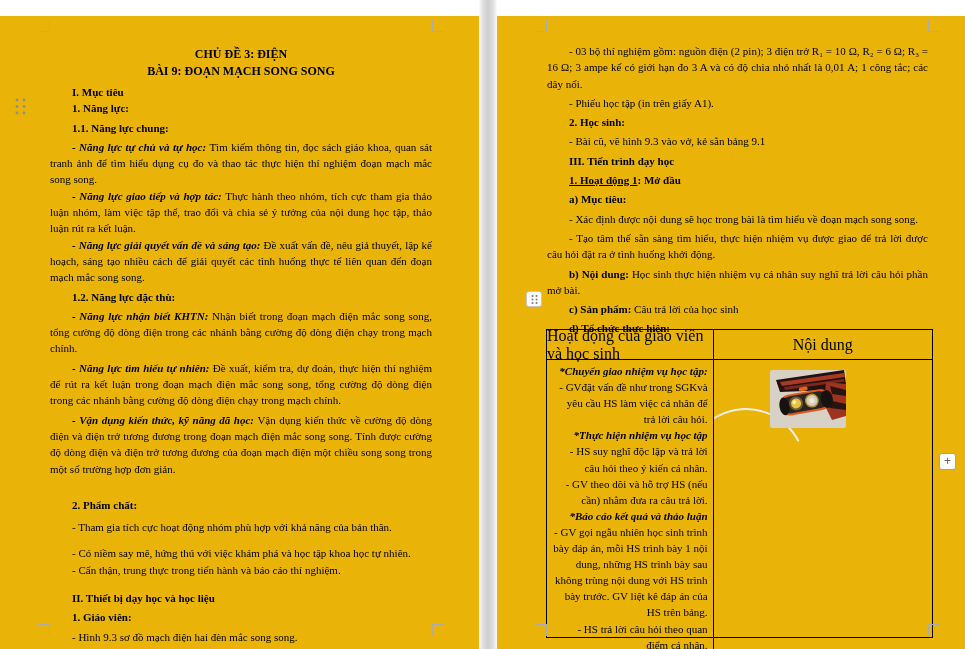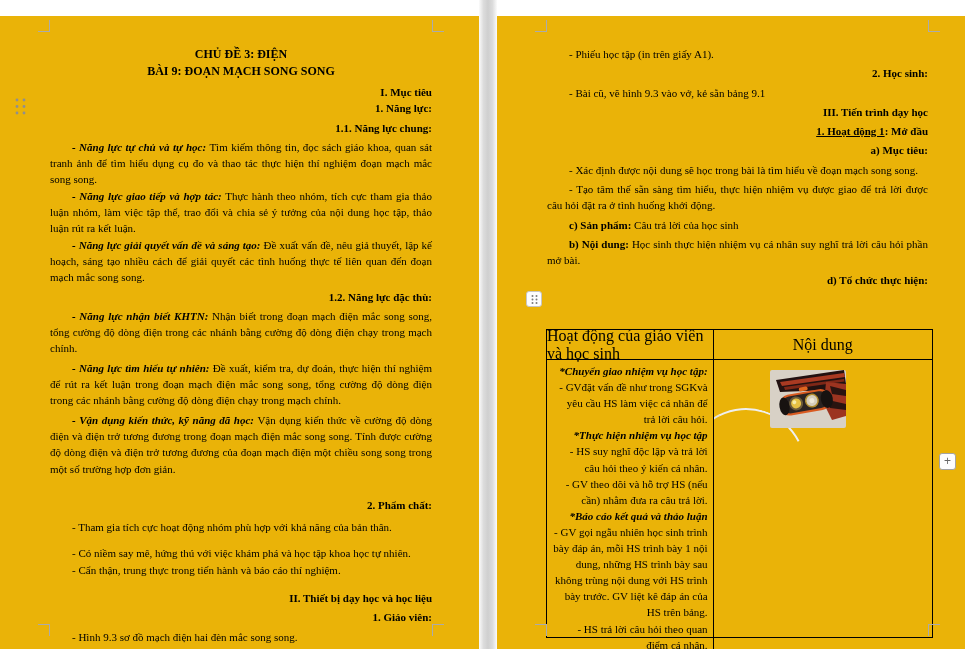--- a/index.html
+++ b/index.html
@@ -14,21 +14,21 @@
   #page-right { left:497px; width:468px; }
   .gutter {
     position:absolute; top:0; left:479px; width:18px; height:649px;
     background:linear-gradient(to right,#fbfbfb,#dcdcdc 25%,#cfcfcf 50%,#dcdcdc 75%,#fbfbfb);
   }
   .textcol { position:absolute; }
   #page-left  .textcol { left:50px; top:30px; width:382px; }
   #page-right .textcol { left:50px; top:27px; width:381px; }
 
   p, .h { font-size:11px; line-height:16.3px; text-align:justify; text-indent:22px; }
-  .h { font-weight:bold; text-align:right; }
+  .h { font-weight:bold; text-align:left; }
   .title { font-weight:bold; text-align:center; text-indent:0; font-size:12px; line-height:17px; }
   .bi { font-weight:bold; font-style:italic;font-family:Liberation Serif, serif; }
   .b  { font-weight:bold; }
   .ul { text-decoration:underline; }
   .sp6  { margin-top:20px; }
   .sp3  { margin-top:3px; }
   .sp20 { margin-top:12px; }
 
   
   .crop { position:absolute; width:12px; height:12px; }
@@ -105,30 +105,31 @@
     <p style="margin-bottom:10px">- Cẩn thận, trung thực trong tiến hành và báo cáo thí nghiệm.</p>
 
     <div class="h sp20">II. Thiết bị dạy học và học liệu</div>
     <div class="h sp3">1. Giáo viên:</div>
     <p class="sp3">- Hình 9.3 sơ đồ mạch điện hai đèn mắc song song.</p>
   </div>
 </div>
 
 <div class="page" id="page-right">
   <div class="textcol">
+    <p>- 03 bộ thí nghiệm gồm: nguồn điện (2 pin); 3 điện trở R₁ = 10 Ω, R₂ = 6 Ω; R₃ = 16 Ω;  3 ampe kế có giới hạn đo 3 A và có độ chia nhỏ nhất là 0,01 A; 1 công tắc; các dây nối.</p>
     <p class="sp3">- Phiếu học tập (in trên giấy A1).</p>
     <div class="h sp3" style="text-indent:22px">2. Học sinh:</div>
     <p class="sp3">- Bài cũ, vẽ hình 9.3 vào vở, kẻ sẵn bảng 9.1</p>
     <div class="h sp3" style="text-indent:22px">III. Tiến trình dạy học</div>
     <div class="h sp3" style="text-indent:22px"><span class="ul">1. Hoạt động 1</span><span>: Mở đầu</span></div>
     <div class="h sp3" style="text-indent:22px">a) Mục tiêu:</div>
     <p class="sp3">- Xác định được nội dung sẽ học trong bài là tìm hiểu về đoạn mạch song song.</p>
     <p class="sp3">- Tạo tâm thế sẵn sàng tìm hiểu, thực hiện nhiệm vụ được giao để trả lời được câu hỏi đặt ra ở tình huống khởi động.</p>
+    <p class="sp3"><span class="b">b) Nội dung:</span><span> Học sinh thực hiện nhiệm vụ cá nhân suy nghĩ trả lời câu hỏi phần mở bài.</span></p>
     <p class="sp3"><span class="b">c) Sản phẩm:</span><span> Câu trả lời của học sinh</span></p>
-    <p class="sp3"><span class="b">b) Nội dung:</span><span> Học sinh thực hiện nhiệm vụ cá nhân suy nghĩ trả lời câu hỏi phần mở bài.</span></p>
     <div class="h sp3" style="text-indent:22px">d) Tổ chức thực hiện:</div>
   </div>
 
   <div class="doc-table">
     <div class="t-head">
       <div class="c1">Hoạt động của giáo viên và học sinh</div>
       <div class="c2">Nội dung</div>
     </div>
     <div class="t-body">
       <div class="c1">

